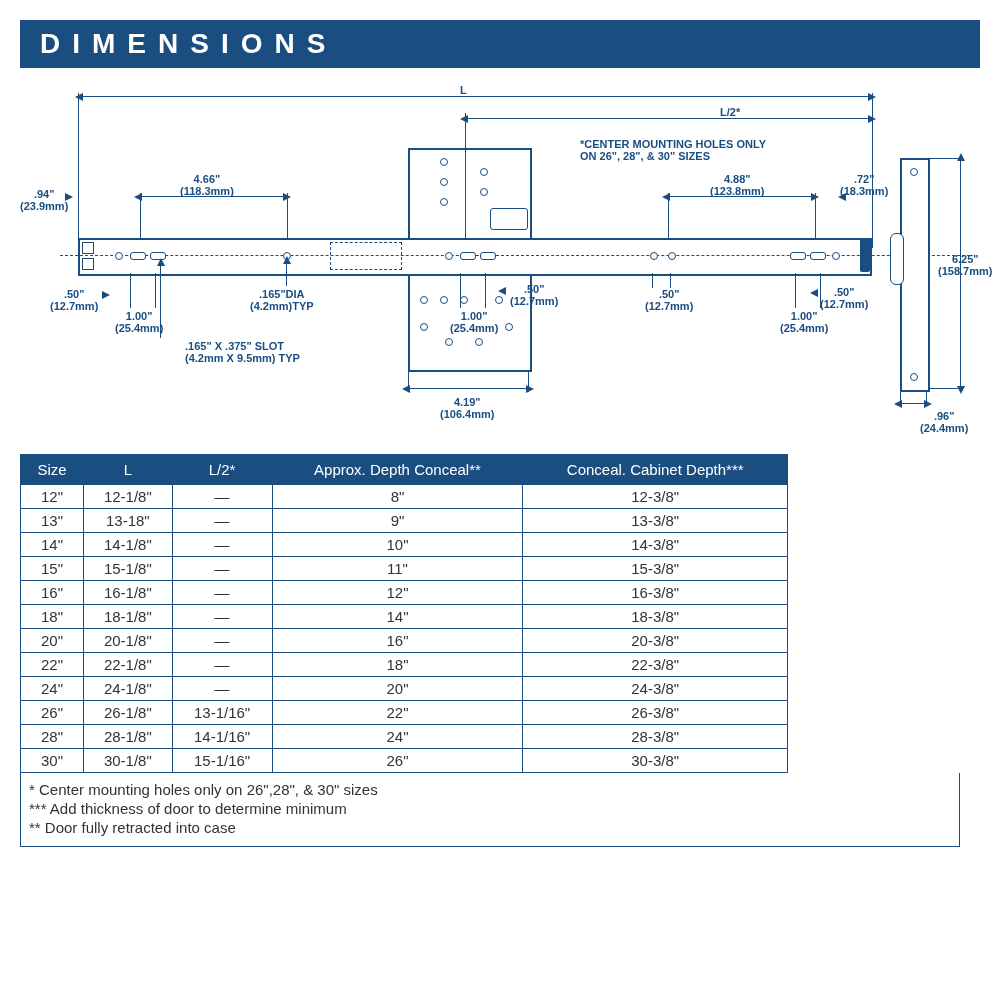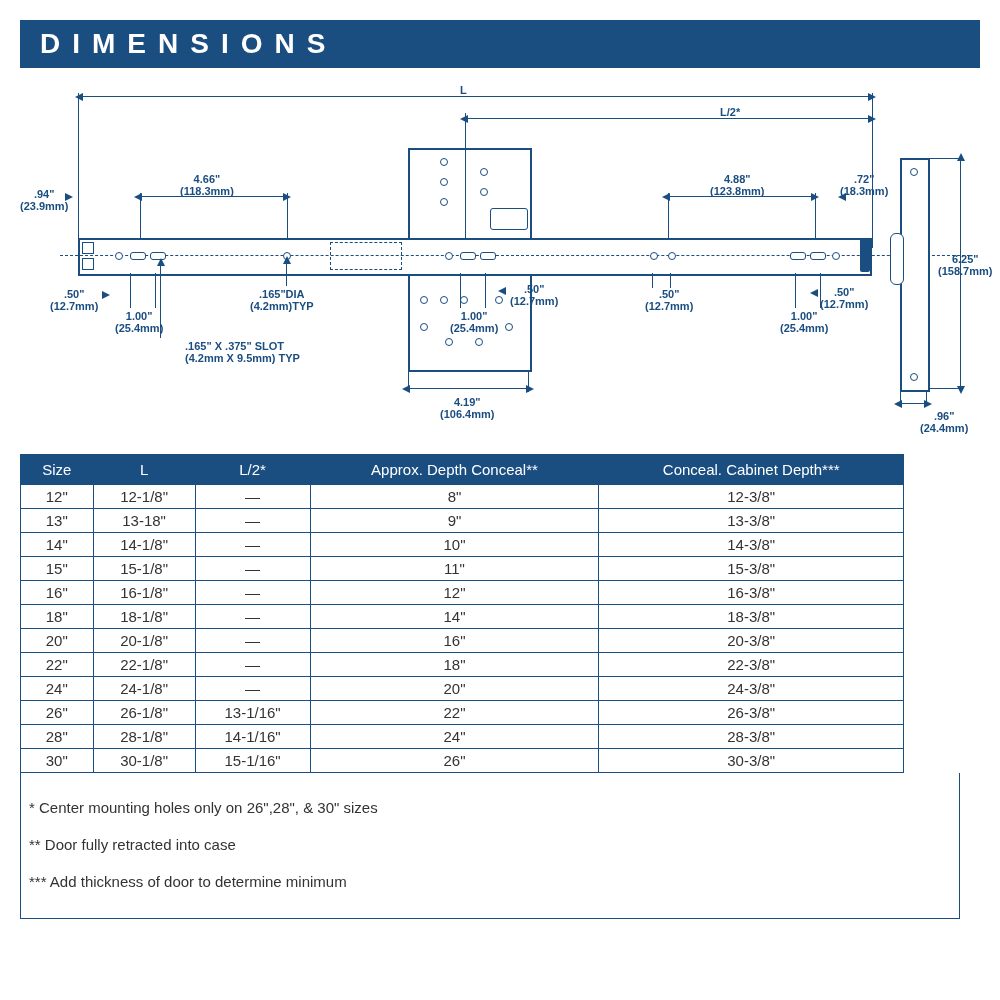--- a/index.html
+++ b/index.html
@@ -44,21 +44,21 @@
   .arrowL, .arrowR, .arrowU, .arrowD { position:absolute; width:0; height:0; }
   .arrowL { border-top:4px solid transparent; border-bottom:4px solid transparent; border-right:8px solid #1a4d80; }
   .arrowR { border-top:4px solid transparent; border-bottom:4px solid transparent; border-left:8px solid #1a4d80; }
   .arrowU { border-left:4px solid transparent; border-right:4px solid transparent; border-bottom:8px solid #1a4d80; }
   .arrowD { border-left:4px solid transparent; border-right:4px solid transparent; border-top:8px solid #1a4d80; }
   .centerline { position:absolute; border-top:1px dashed #1a4d80; }
   .dashed-box { position:absolute; border:1.5px dashed #1a4d80; }
 
   table.dims {
     border-collapse: collapse;
-    width: 884px;
+    width: 768px;
     margin-top: 6px;
     font-size: 15px;
   }
   table.dims th {
     background: #1a4d80;
     color: #fff;
     font-weight: normal;
     padding: 6px 8px;
     border: 1px solid #1a4d80;
     text-align: center;
@@ -70,21 +70,21 @@
     color: #333;
   }
   .footnotes {
     border: 1px solid #1a4d80;
     border-top: none;
     width: 922px;
     padding: 6px 8px 8px 8px;
     font-size: 15px;
     color: #333;
   }
-  .footnotes div { margin: 20px 0; }
+  .footnotes div { margin: 2px 0; }
 </style>
 </head>
 <body>
 
 <div class="title-bar">DIMENSIONS</div>
 
 <div class="diagram-area">
 
   <div class="dimline" style="left:60px; top:18px; width:790px; height:1px;"></div>
   <div class="arrowL" style="left:55px; top:14.5px;"></div>
@@ -92,20 +92,22 @@
   <div class="label" style="left:440px; top:6px;">L</div>
   <div class="dimline" style="left:58px; top:15px; width:1px; height:155px;"></div>
   <div class="dimline" style="left:852px; top:15px; width:1px; height:155px;"></div>
 
   <div class="dimline" style="left:445px; top:40px; width:405px; height:1px;"></div>
   <div class="arrowL" style="left:440px; top:36.5px;"></div>
   <div class="arrowR" style="left:848px; top:36.5px;"></div>
   <div class="label" style="left:700px; top:28px;">L/2*</div>
   <div class="dimline" style="left:445px; top:35px; width:1px; height:140px;"></div>
 
+  <div class="label" style="left:560px; top:60px; text-align:left; white-space:pre;">*CENTER MOUNTING HOLES ONLY
+ON 26", 28", &amp; 30" SIZES</div>
 
   <div class="label" style="left:0px; top:110px; white-space:pre;">.94"
 (23.9mm)</div>
   <div class="arrowR" style="left:45px; top:115px;"></div>
 
   <div class="dimline" style="left:120px; top:118px; width:145px; height:1px;"></div>
   <div class="arrowL" style="left:114px; top:114.5px;"></div>
   <div class="arrowR" style="left:263px; top:114.5px;"></div>
   <div class="label" style="left:160px; top:95px; white-space:pre;">4.66"
 (118.3mm)</div>
@@ -328,15 +330,15 @@
         <td>30"</td>
         <td>30-1/8"</td>
         <td>15-1/16"</td>
         <td>26"</td>
         <td>30-3/8"</td>
       </tr>
     </tbody>
 </table>
 <div class="footnotes">
   <div>*     Center mounting holes only on 26",28", &amp; 30" sizes</div>
+  <div>*** Add thickness of door to determine minimum</div>
   <div>**   Door fully retracted into case</div>
-  <div>*** Add thickness of door to determine minimum</div>
 </div>
 
 </body></html>

